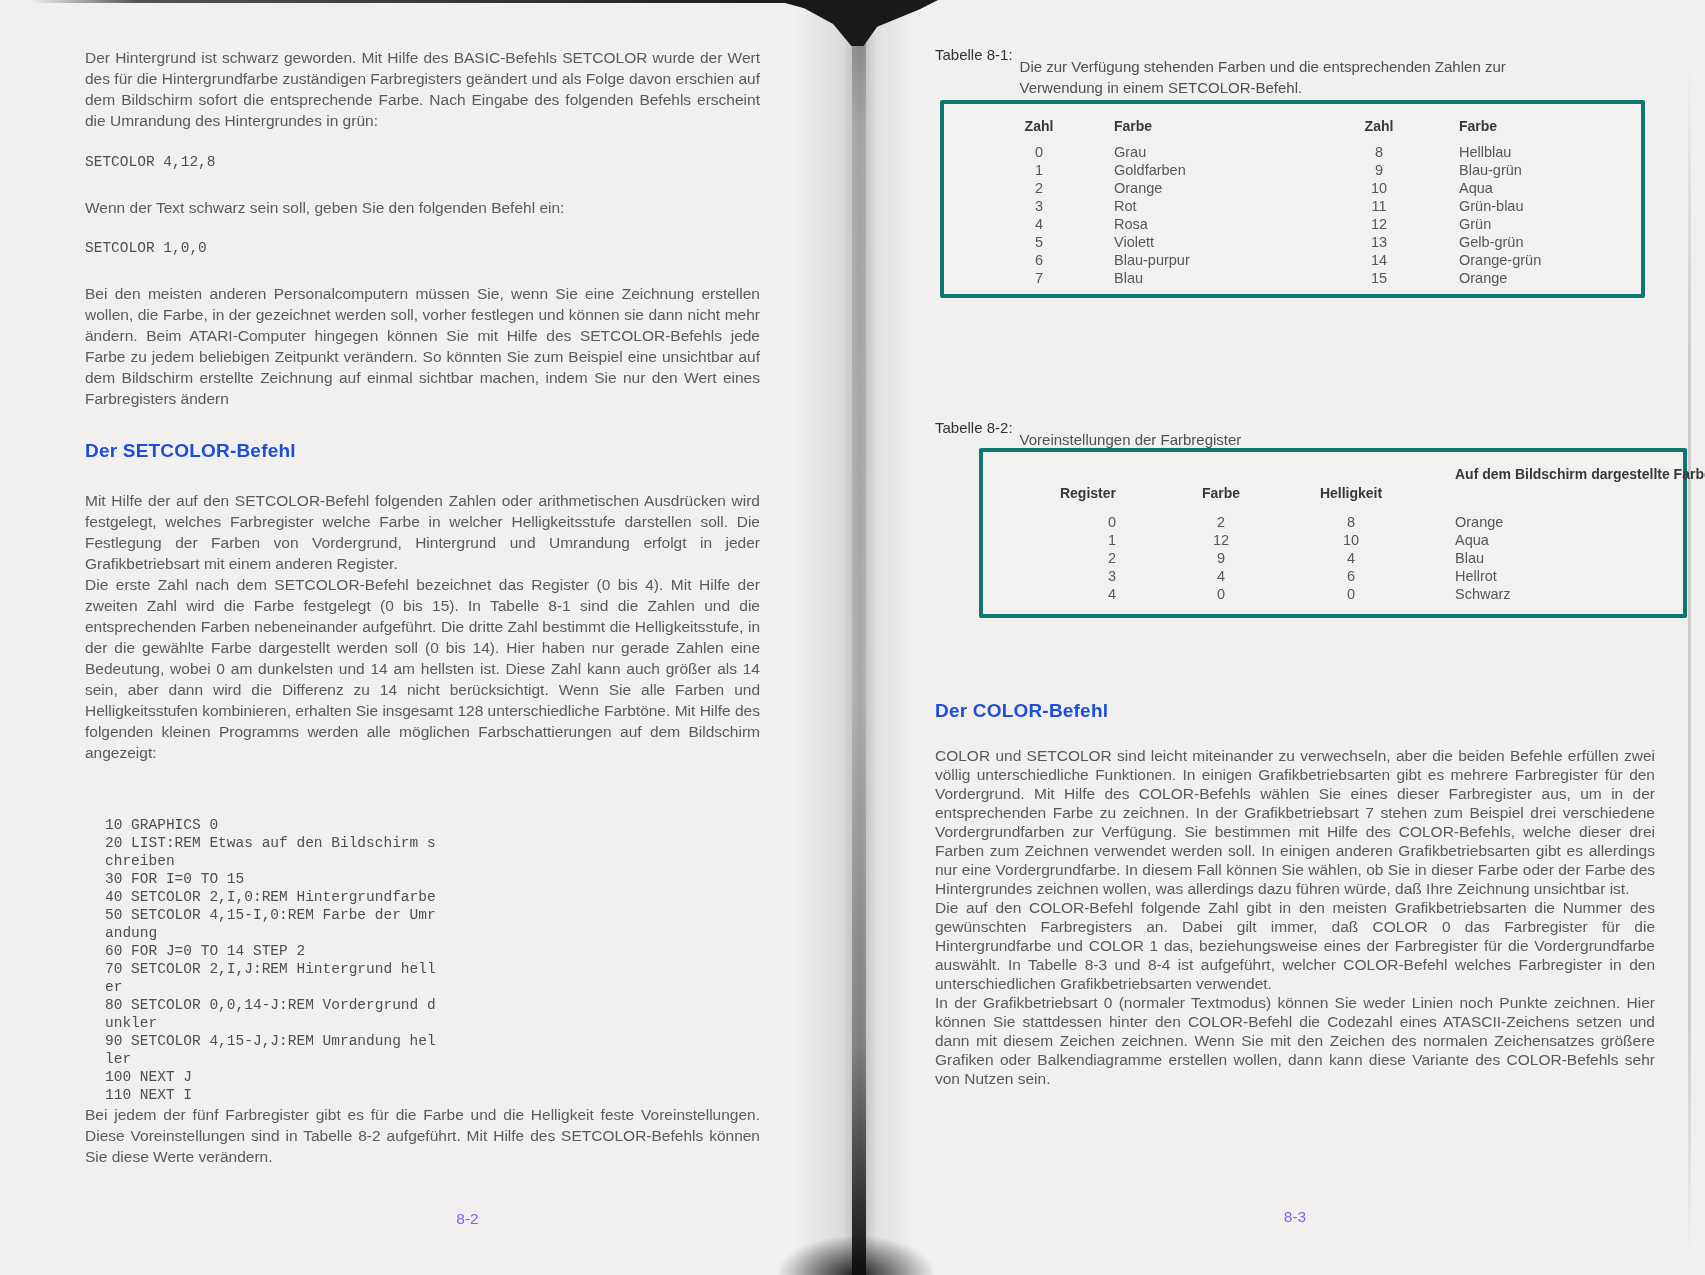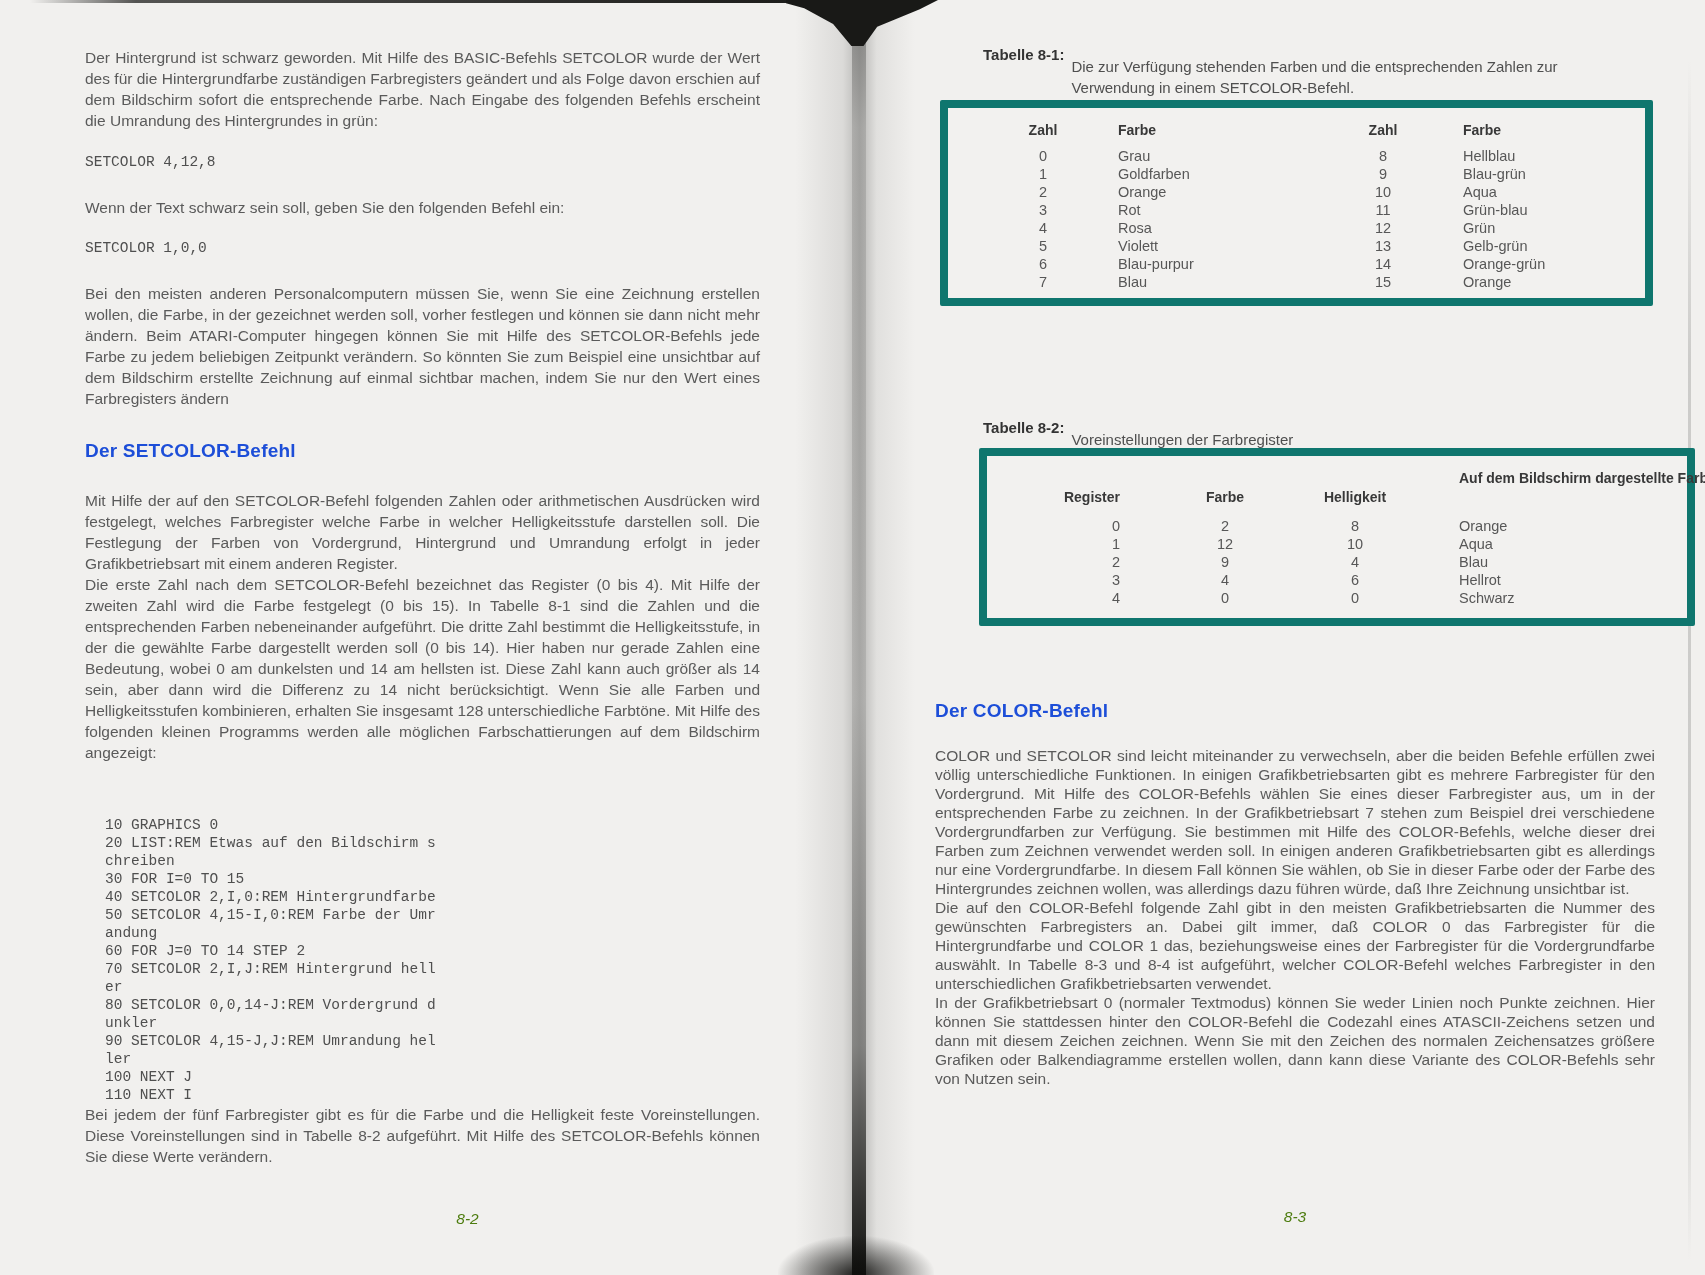--- a/index.html
+++ b/index.html
@@ -27,28 +27,28 @@
   #page-left{left:85px;width:675px;}
   #page-right{left:935px;width:720px;}
   .blk{position:absolute;left:0;width:100%;}
   .body-text{font-size:15.5px;text-align:justify;color:#5a5a5a;}
   #page-left .body-text{line-height:21px;}
   #page-right .body-text{line-height:19px;}
   .body-text p{margin:0;}
   .mono{font-family:"Liberation Mono","DejaVu Sans Mono",monospace;font-size:14.5px;color:#4f4f4f;}
   .heading{font-size:19px;font-weight:bold;color:#1d4ed8;letter-spacing:.2px;}
   .listing{line-height:18px;}
-  .page-number{text-align:center;font-size:15.5px;color:#4d7c0f;font-style:italic;}
+  .page-number{text-align:center;font-size:15.5px;color:#8b5cf6;}
   #page-left .page-number{padding-left:45px;}
   
   .caption{display:flex;gap:7px;font-size:15px;line-height:21px;color:#4f4f4f;}
-  .caption .cap-label{font-weight:bold;color:#333;white-space:nowrap;margin-left:48px;}
+  .caption .cap-label{font-weight:normal;color:#333;white-space:nowrap;}
   .caption .cap-text{max-width:570px;margin-top:12px;}
   
-  .tbox{position:absolute;border:8px solid #0f766e;background:rgba(244,243,241,.4);border-radius:2px;}
+  .tbox{position:absolute;border:4px solid #0f766e;background:rgba(244,243,241,.4);border-radius:2px;}
   .tbox .cell{position:absolute;font-size:14.5px;color:#575757;white-space:nowrap;}
   .tbox .hdr{font-weight:bold;color:#383838;font-size:14px;}
   .trow{position:absolute;left:0;width:100%;height:18px;}
   
   .t1-z1{left:75px;width:40px;text-align:center;}
   .t1-f1{left:170px;}
   .t1-z2{left:415px;width:40px;text-align:center;}
   .t1-f2{left:515px;}
   
   .t2-c1{left:69px;width:64px;text-align:right;}

